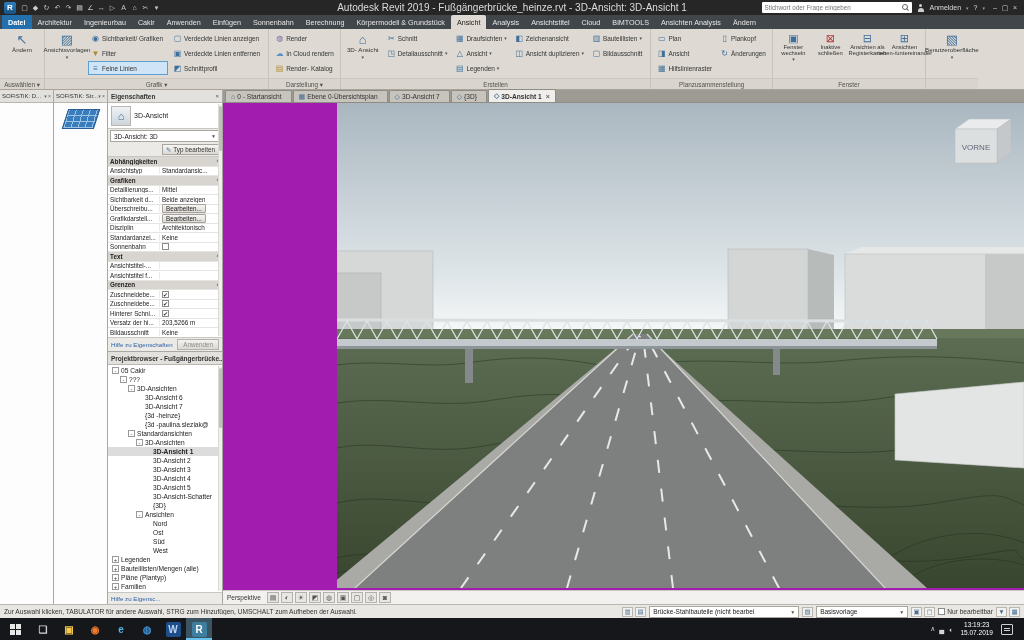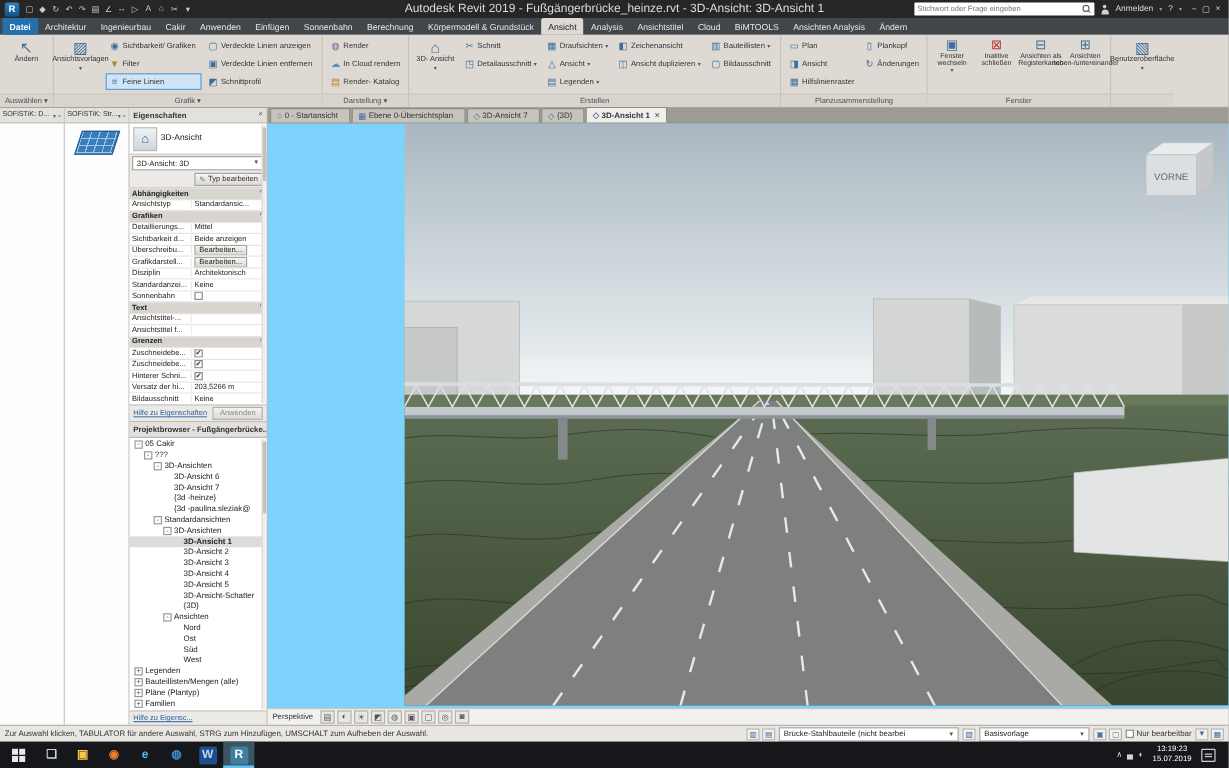--- a/index.html
+++ b/index.html
@@ -133,21 +133,21 @@
   .titem.tsel{font-weight:bold;background:#dcdcdc;}
   #browserfoot{height:12px;display:flex;align-items:center;background:#eceae7;border-top:1px solid #c9c7c2;padding:0 3px;}
 
   
   #drawarea{flex:1;display:flex;flex-direction:column;min-width:0;}
   #viewtabs{height:13px;background:#9e9b95;display:flex;align-items:flex-end;padding-left:2px;border-bottom:1px solid #8f8c86;}
   .vtab{display:flex;align-items:center;gap:2px;height:12px;padding:0 5px;margin-right:1px;background:#c7c4be;border:1px solid #8f8c86;border-bottom:none;border-radius:2px 2px 0 0;font-size:6.6px;color:#333;white-space:nowrap;}
   .vtab.active{background:#f0eeea;height:13px;font-weight:bold;}
   .vicon{font-size:7px;color:#4a6f96;}
   .vclose{font-size:7px;color:#666;margin-left:2px;}
-  #canvas{flex:1;position:relative;background:#7dd3fc;overflow:hidden;}
+  #canvas{flex:1;position:relative;background:#a21caf;overflow:hidden;}
   #scene{position:absolute;left:114px;top:0;width:687px;height:485px;}
   #viewcontrols{height:14px;background:#f2f1ef;border-top:1px solid #c9c7c2;display:flex;align-items:center;gap:3px;padding:0 4px;}
   #persplabel{font-size:6.5px;color:#333;margin-right:3px;white-space:nowrap;}
   .vcicon{width:12px;height:11px;border:1px solid #b5b2ac;background:#e9e7e3;display:flex;align-items:center;justify-content:center;font-size:7px;color:#555;flex:none;}
 
   
   #statusbar{position:absolute;top:604px;left:0;width:1024px;height:14px;background:#e9e7e3;border-top:1px solid #b9b6b0;display:flex;align-items:center;gap:4px;padding:0 4px;font-size:6.6px;color:#333;}
   #statusmsg{white-space:nowrap;overflow:hidden;}
   #statusright{margin-left:auto;display:flex;align-items:center;gap:3px;}
   .sbicon{width:11px;height:10px;border:1px solid #b9b6b0;background:#f2f1ee;display:flex;align-items:center;justify-content:center;font-size:6.5px;color:#4a6f96;flex:none;}

